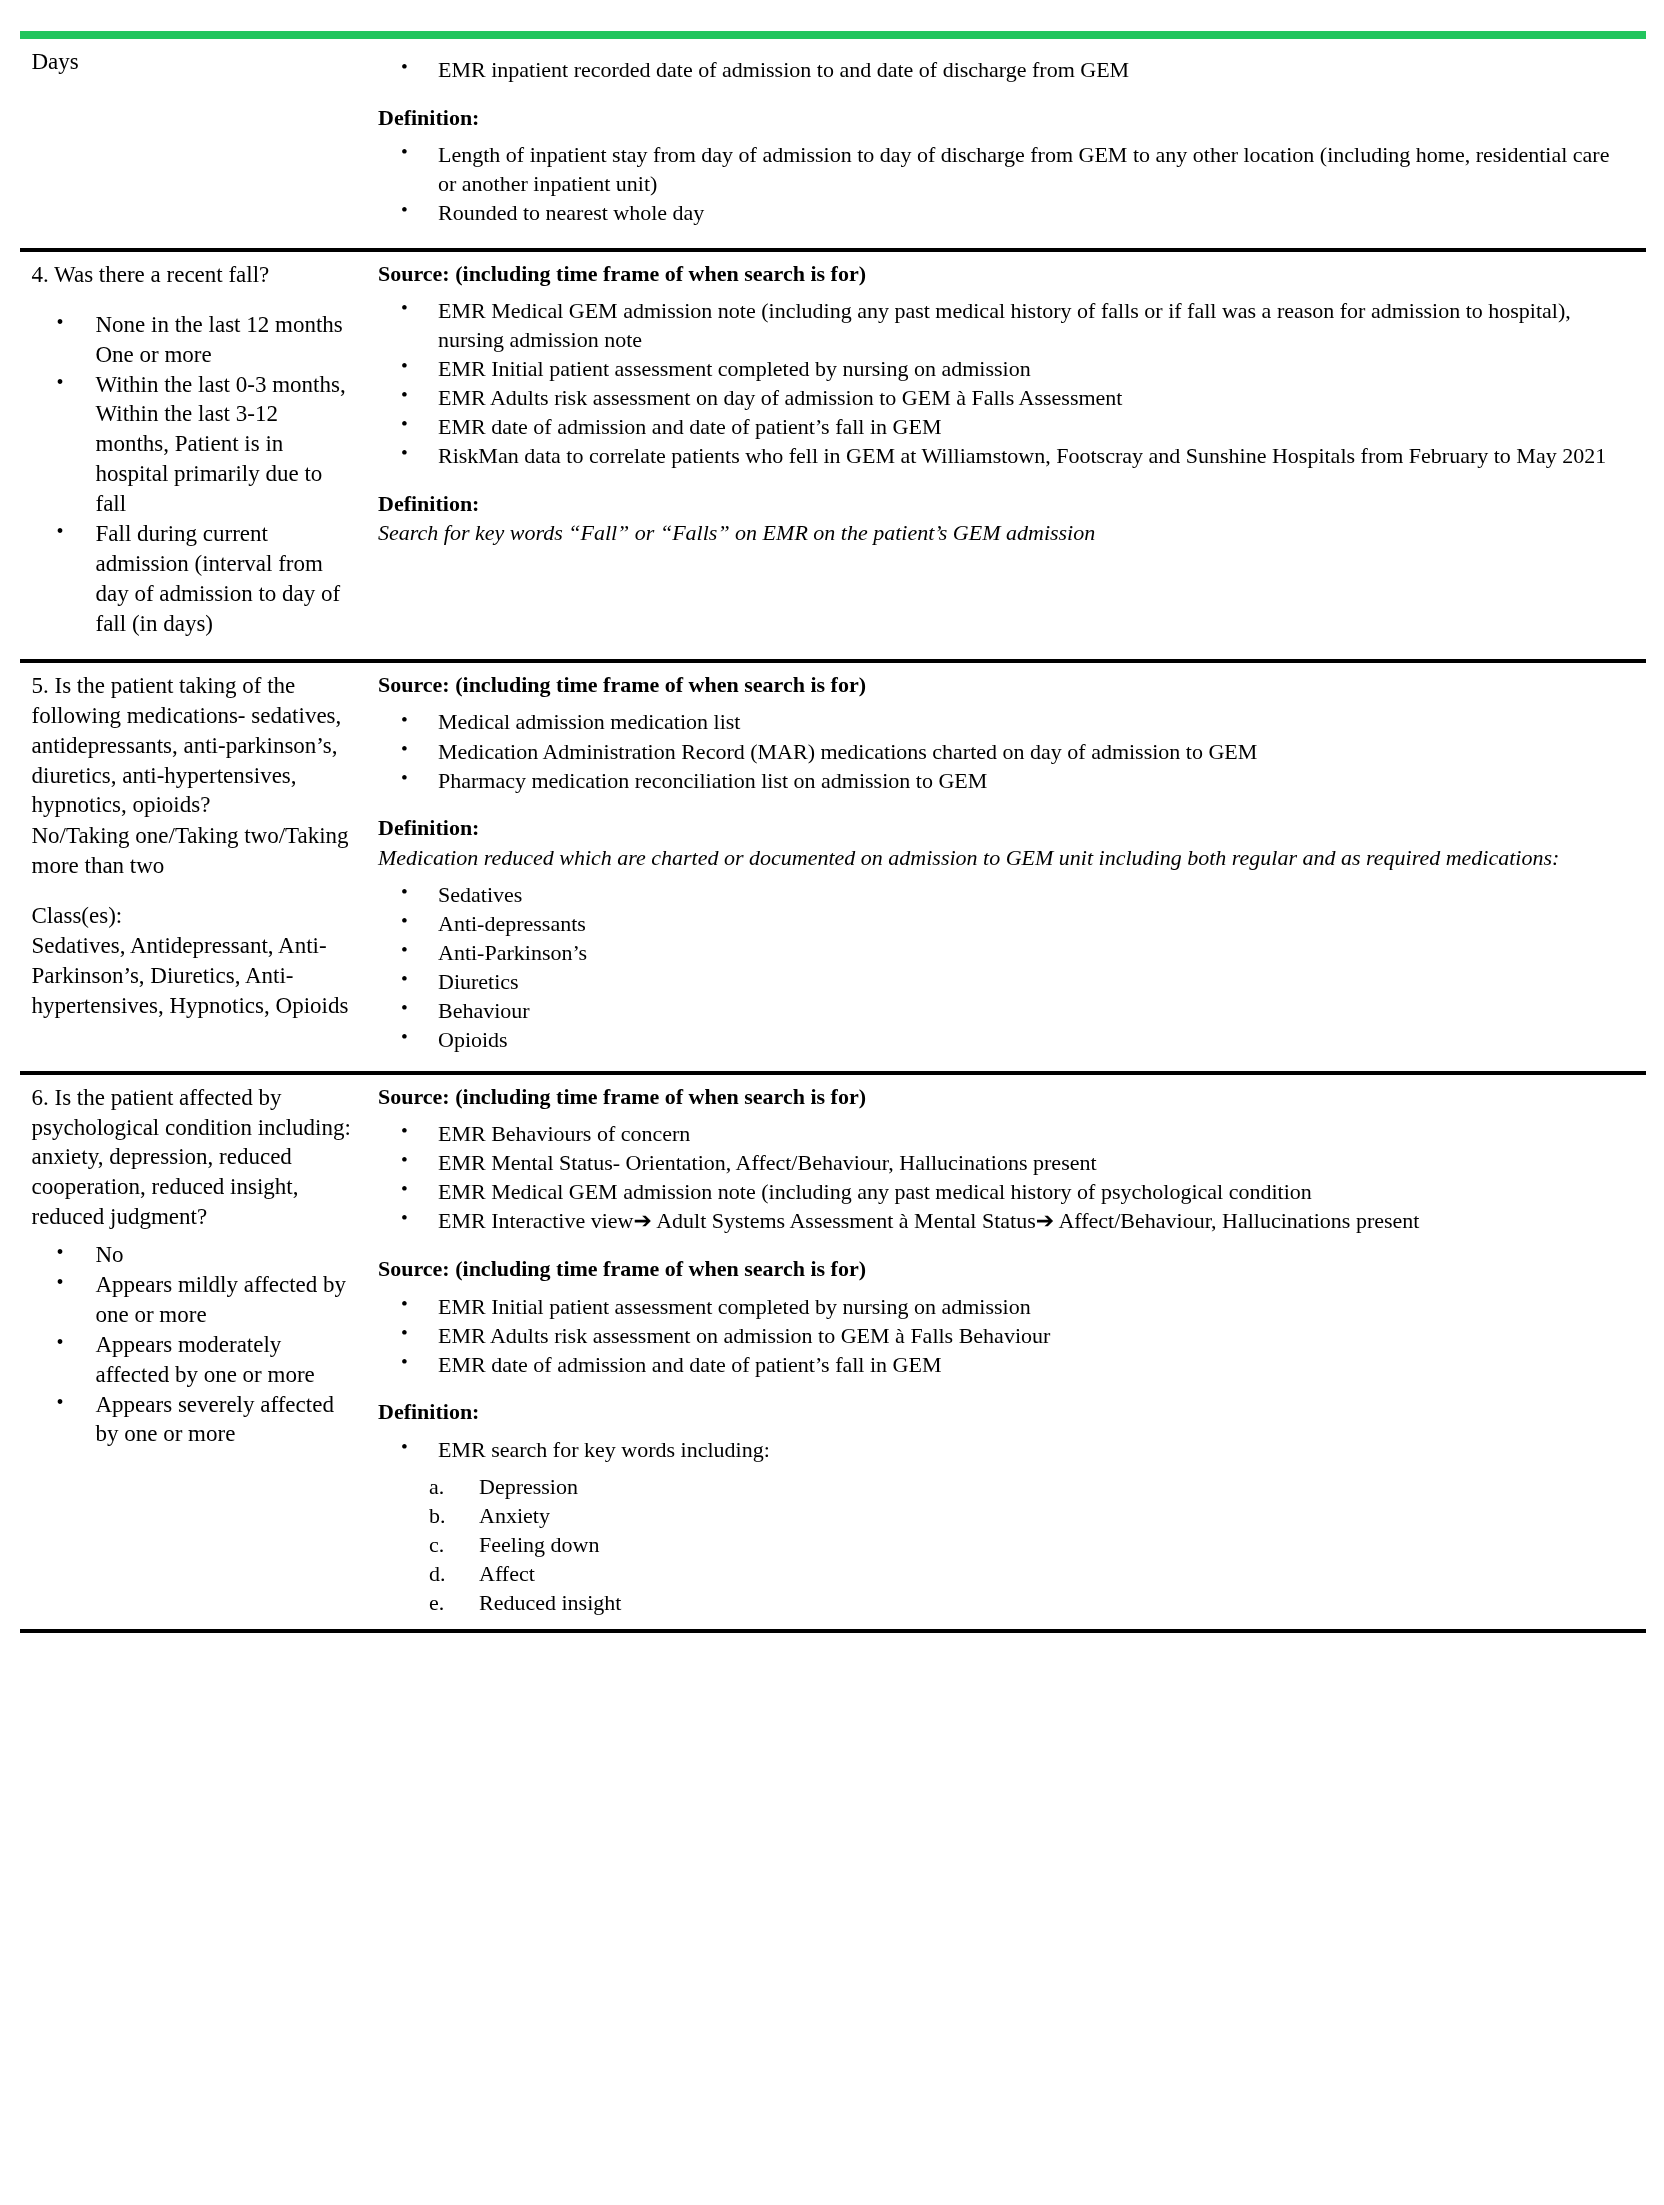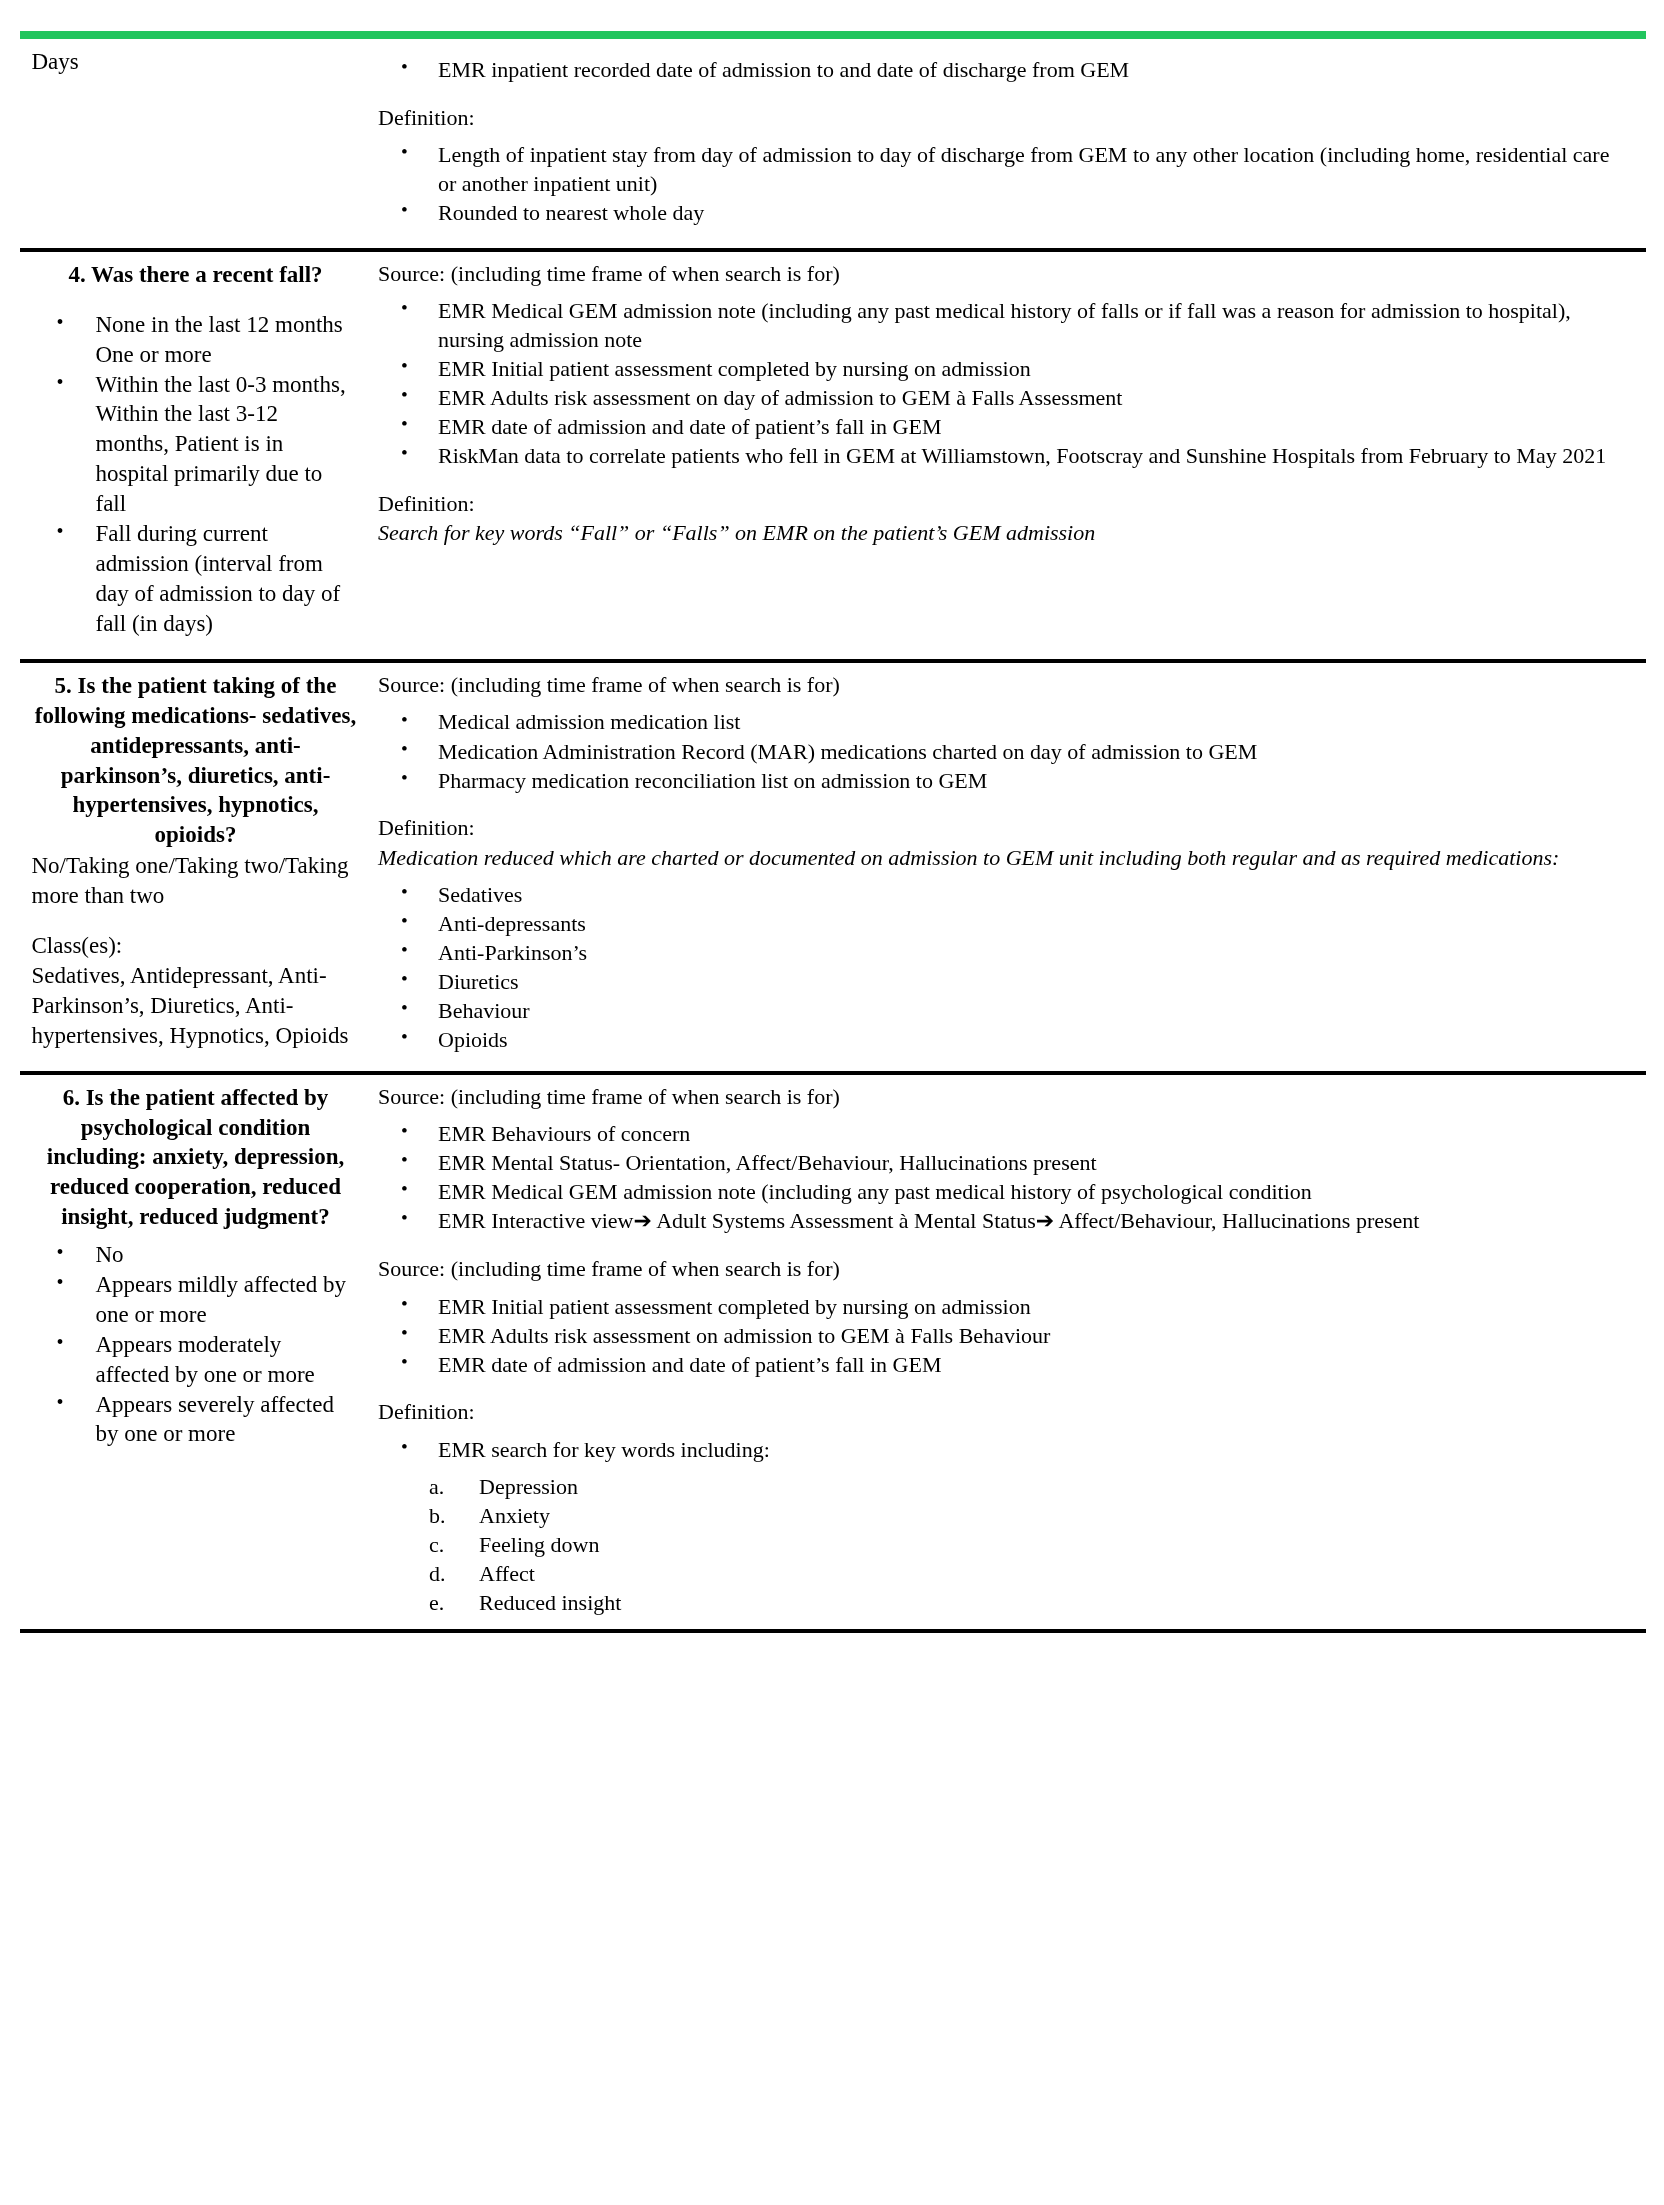--- a/index.html
+++ b/index.html
@@ -25,33 +25,32 @@
     border-bottom:4px solid #000;
   }
   table.doc tr.first td{border-top:8px solid #22c55e;}
   col.c1{width:351px;}
   col.c2{width:1275px;}
 
   .cellpad-l{padding:8px 11.5px 12.3px 11.5px;}
   .cellpad-r{padding:8px 11.5px 12.3px 7px;}
 
   .q{
-    font-weight:bold;
+    font-weight:normal;
     font-size:23px;
     line-height:1.30;
     margin:0 0 0.9px 0;
-    text-align:center;
   }
   .plain{
     font-size:23px;
     line-height:1.30;
     margin:0;
   }
   .lbl{
-    font-weight:normal;
+    font-weight:bold;
     font-size:22px;
     line-height:1.30;
     margin:0;
   }
   .rtext{
     font-size:22px;
     line-height:1.32;
     margin:0;
     font-style:italic;
   }

